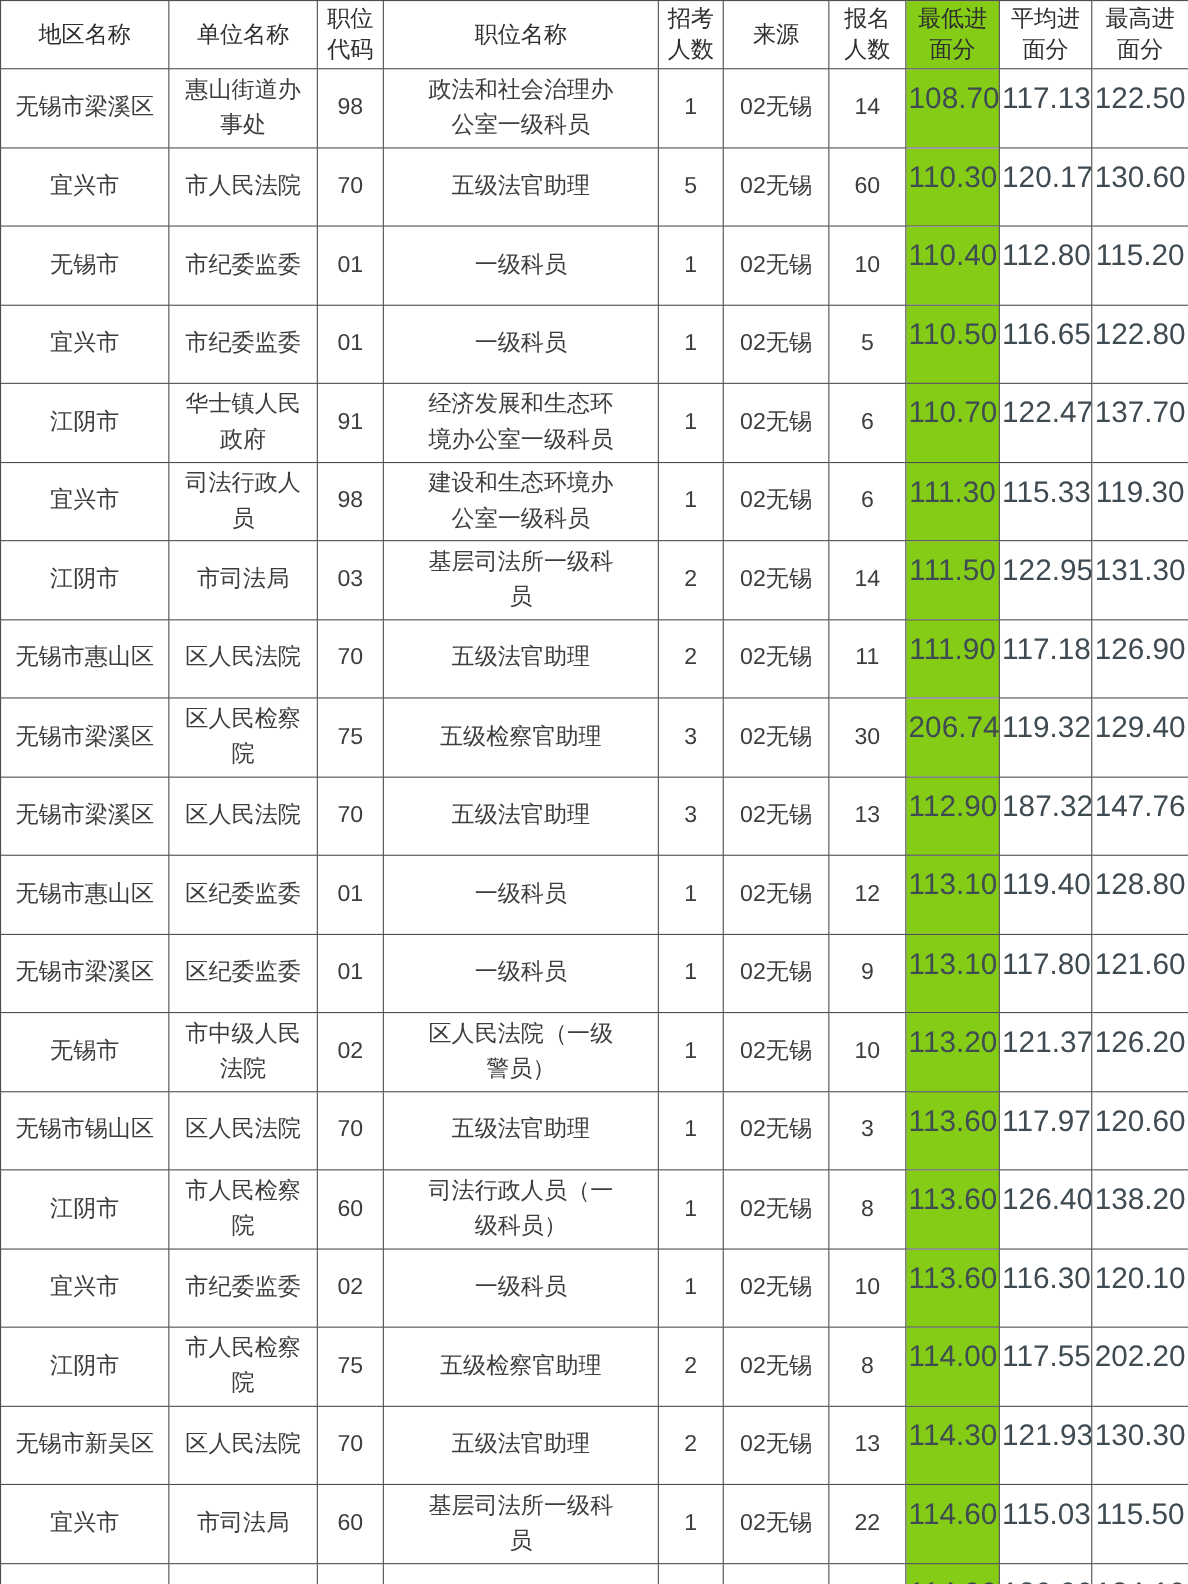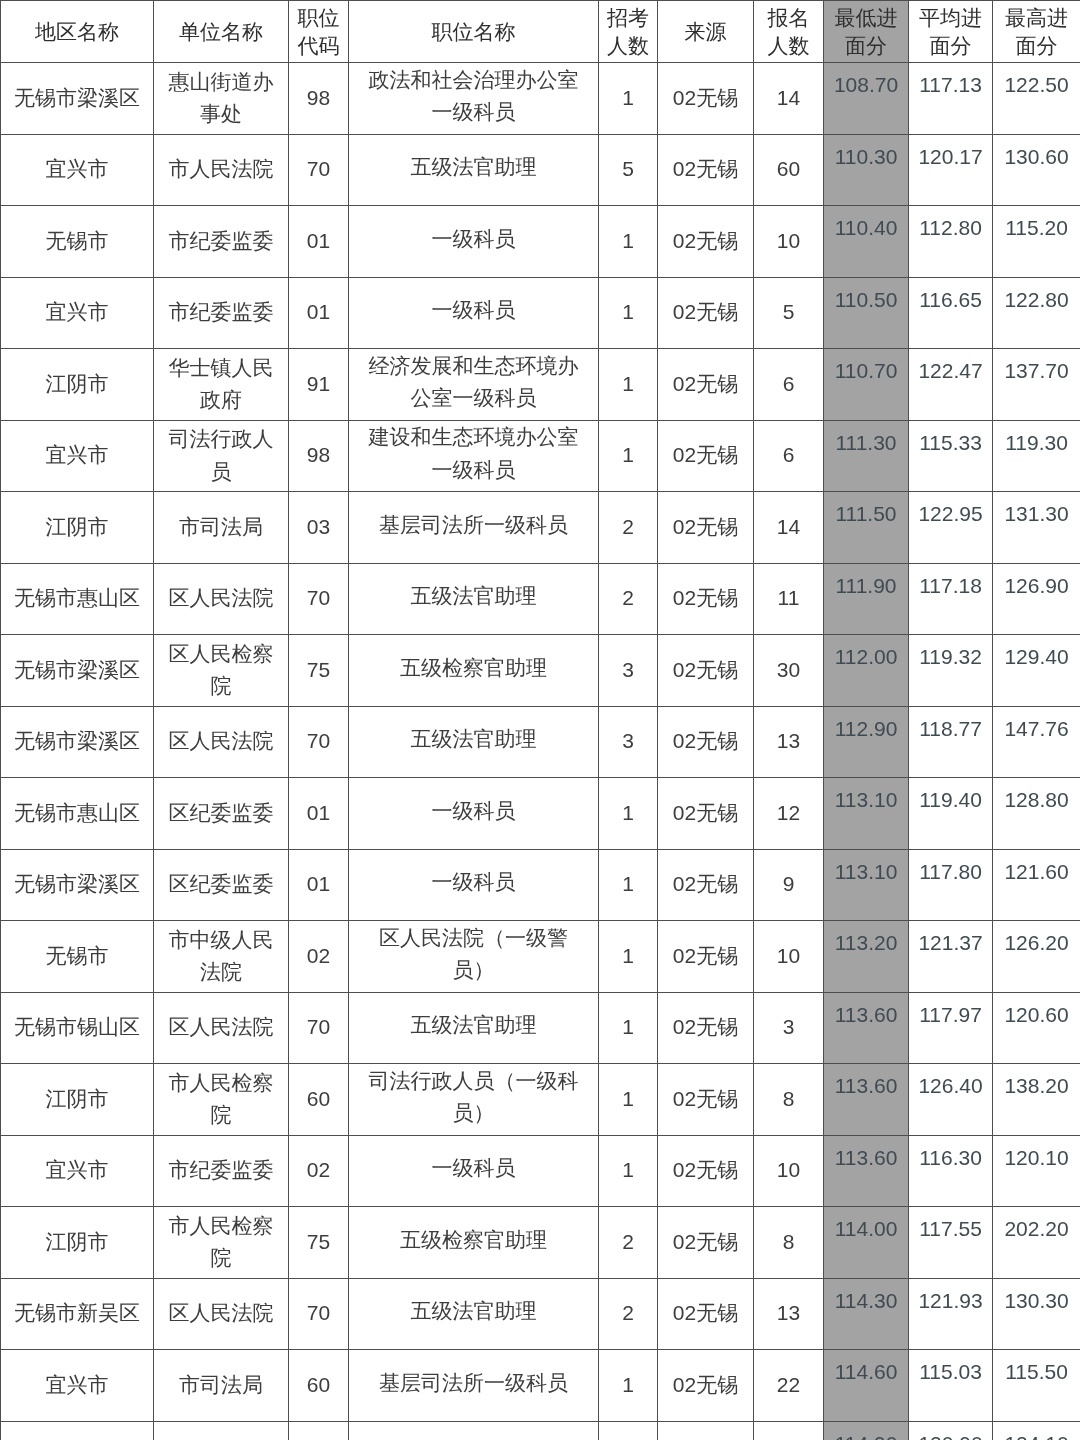--- a/index.html
+++ b/index.html
@@ -31,29 +31,29 @@
     overflow: hidden;
   }
   thead th {
     height: 62px;
     font-weight: 400;
     color: #2f2f2f;
     padding: 0 2px;
     line-height: 1.3;
   }
   tbody tr { height: 71.5px; }
-  td.pos { padding: 0 17px; font-family: Liberation Mono, monospace; }
+  td.pos { padding: 0 38px; }
   td.score {
     vertical-align: top;
     padding: 6px 2px 0 2px;
-    font-size: 21px;
+    font-size: 27px;
     color: #3f4b52;
     white-space: nowrap;
   }
-  .hl { background: #a3a3a3; }
+  .hl { background: #84cc16; }
 </style>
 </head>
 <body>
 
 <table>
   <colgroup>
     <col class="c0">
       <col class="c1">
       <col class="c2">
       <col class="c3">
@@ -202,34 +202,34 @@
         <td class="score">126.90</td>
       </tr>
       <tr>
         <td>无锡市梁溪区</td>
         <td>区人民检察院</td>
         <td>75</td>
         <td class="pos">五级检察官助理</td>
         <td>3</td>
         <td>02无锡</td>
         <td>30</td>
-        <td class="score hl">112.00</td>
+        <td class="score hl">206.74</td>
         <td class="score">119.32</td>
         <td class="score">129.40</td>
       </tr>
       <tr>
         <td>无锡市梁溪区</td>
         <td>区人民法院</td>
         <td>70</td>
         <td class="pos">五级法官助理</td>
         <td>3</td>
         <td>02无锡</td>
         <td>13</td>
         <td class="score hl">112.90</td>
-        <td class="score">118.77</td>
+        <td class="score">187.32</td>
         <td class="score">147.76</td>
       </tr>
       <tr>
         <td>无锡市惠山区</td>
         <td>区纪委监委</td>
         <td>01</td>
         <td class="pos">一级科员</td>
         <td>1</td>
         <td>02无锡</td>
         <td>12</td>

